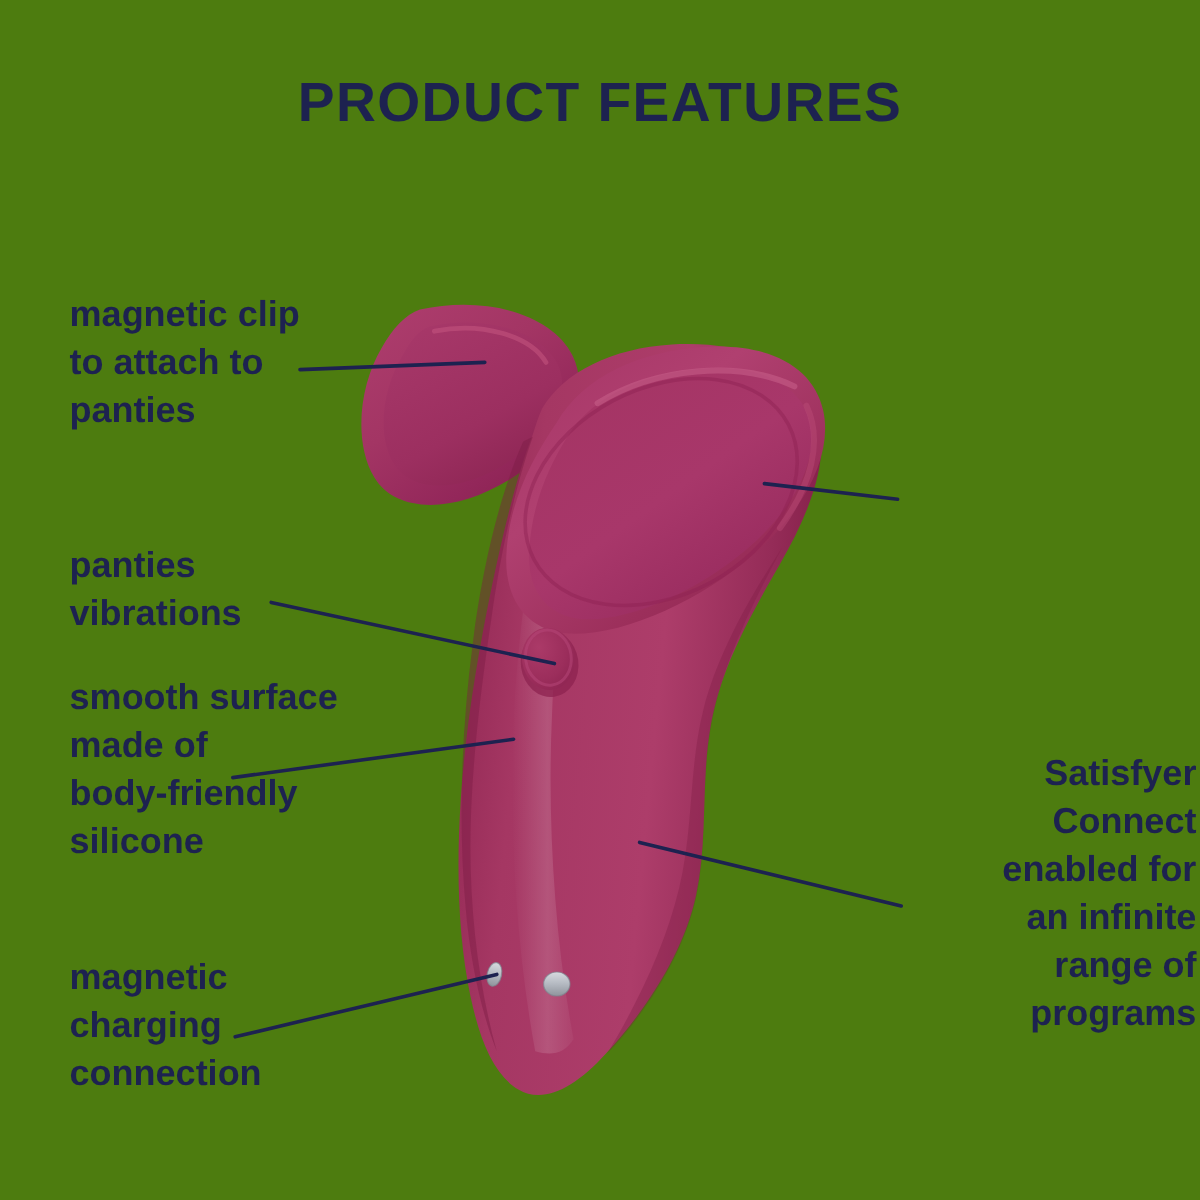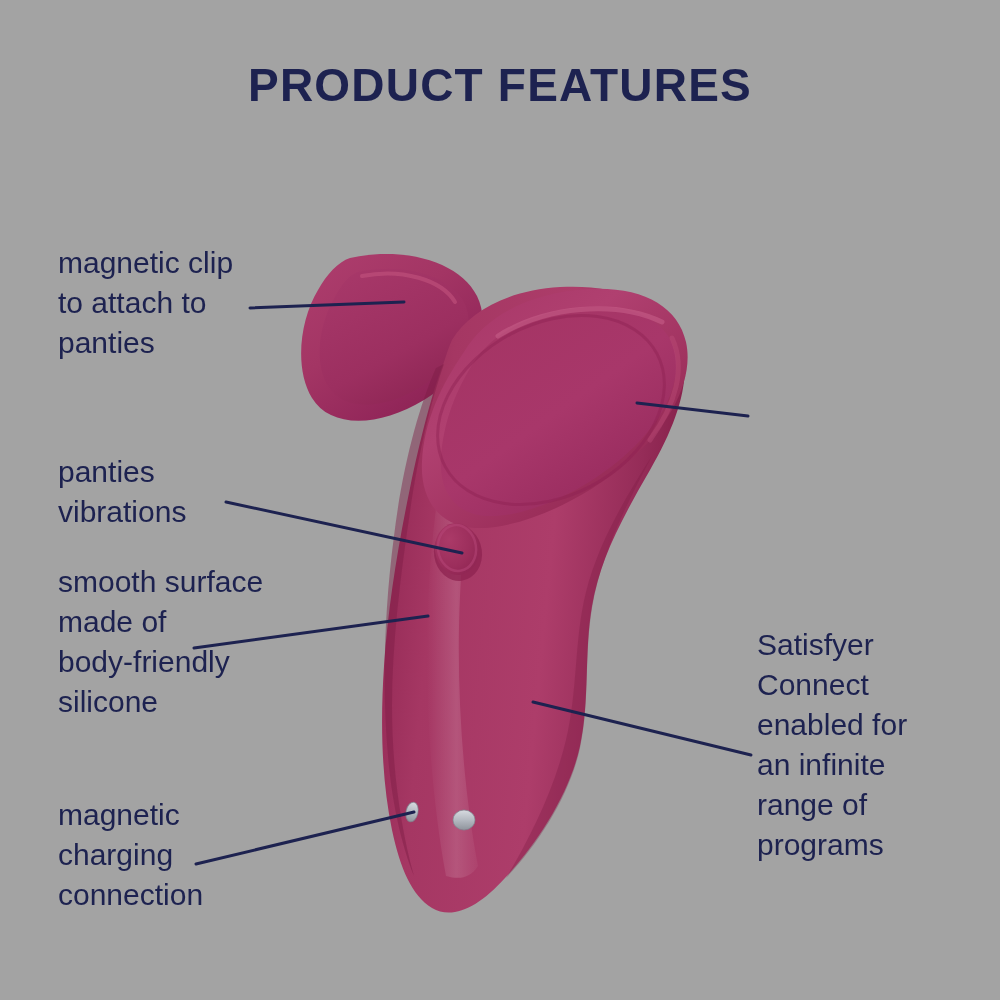--- a/index.html
+++ b/index.html
@@ -12,53 +12,53 @@
     height: 1000px;
     font-family: "Liberation Sans", sans-serif;
     color: #1d2250;
     overflow: hidden;
     position: relative;
   }
   #stage {
     position: relative;
     width: 1000px;
     height: 1000px;
-    background: #a3a3a3;
+    background: #4d7c0f;
   }
   #page-title {
     position: absolute;
     top: 58px;
     left: 0;
     width: 1000px;
     text-align: center;
     font-size: 46px;
     font-weight: 700;
     letter-spacing: 1.2px;
     color: #1d2250;
     font-family: "Liberation Sans", sans-serif;
   }
   .label {
     position: absolute;
     font-size: 30px;
     line-height: 40px;
     color: #1d2250;
     font-family: "Liberation Sans", sans-serif;
-    font-weight: 400;
+    font-weight: 700;
     white-space: pre-line;
   }
   .label.left  { text-align: left; }
   .label.right { text-align: left; }
 
   
   #lbl-magnetic-clip      { left: 58px;  top: 243px; width: 270px; }
   #lbl-control-vibrations { left: 58px;  top: 452px; width: 270px; }
   #lbl-smooth-surface     { left: 58px;  top: 562px; width: 290px; }
   #lbl-magnetic-charging  { left: 58px;  top: 795px; width: 290px; }
   #lbl-ergonomic          { left: 757px; top: 330px; width: 240px; }
-  #lbl-connect            { left: 757px; top: 625px; width: 240px; }
+  #lbl-connect            { left: 757px; top: 625px; width: 240px; text-align: right; }
 
   #artwork, #leaders {
     position: absolute;
     left: 0; top: 0;
     width: 1000px;
     height: 1000px;
     pointer-events: none;
   }
 </style>
 </head>

